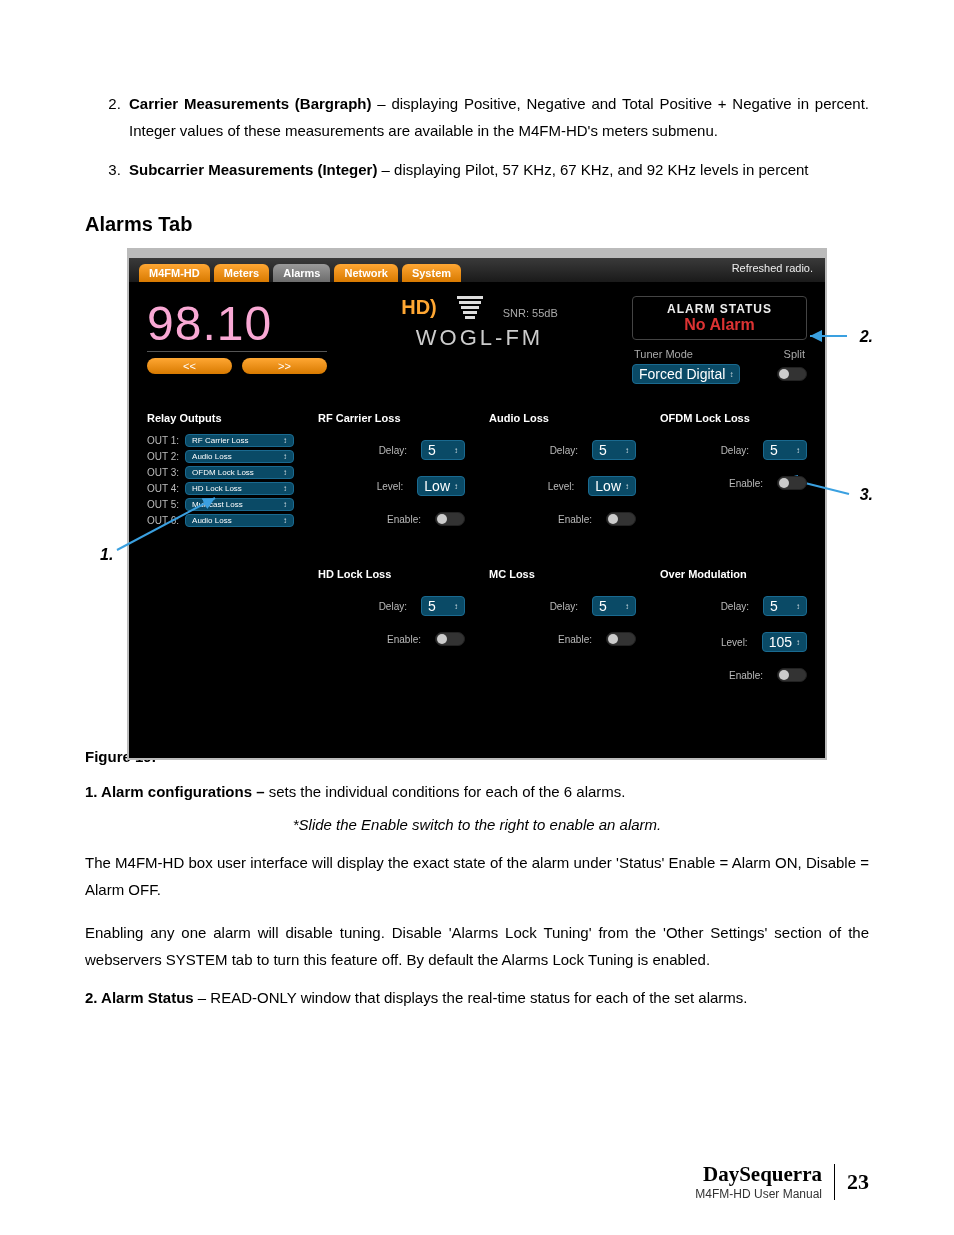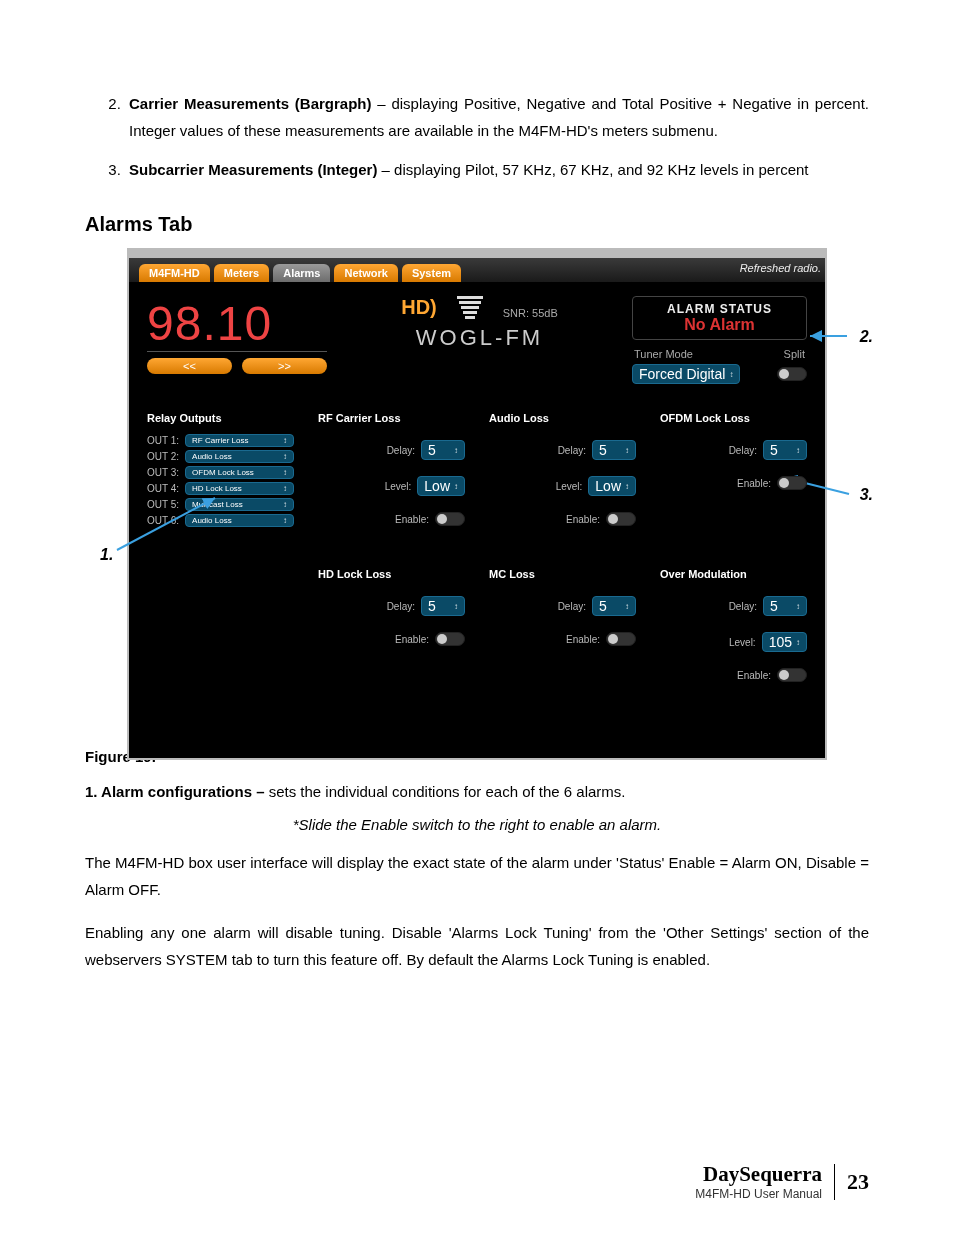--- a/index.html
+++ b/index.html
@@ -52,27 +52,27 @@
   }
   .ui-tab {
     padding:3px 10px;
     margin-right:4px;
     border-radius:6px 6px 0 0;
     font-size:11px;
     font-weight:bold;
   }
   .ui-tab.orange { background:linear-gradient(#ffa733,#d87a00); color:#fff; }
   .ui-tab.gray   { background:linear-gradient(#9a9a9a,#6d6d6d); color:#fff; }
-  .ui-status-right { position:absolute; right:4px; top:4px; font-size:11px; color:#eee; font-style:italic; }
+  .ui-status-right { position:absolute; right:12px; top:4px; font-size:11px; color:#eee; }
 
   .ui-body { padding:14px 18px 60px 18px; }
 
   .top-row { display:flex; gap:28px; }
   .freq-box { flex:0 0 180px; }
-  .freq { font-size:48px; font-weight:300; color:#ef4444; letter-spacing:1px; text-align:left; }
+  .freq { font-size:48px; font-weight:300; color:#f9a8d4; letter-spacing:1px; text-align:left; }
   .freq-underline { border-bottom:1px solid #555; margin-bottom:6px; }
   .freq-btns { display:flex; gap:10px; }
   .pill {
     flex:1;
     text-align:center;
     padding:2px 0;
     border-radius:10px;
     background:linear-gradient(#ffa733,#d87a00);
     color:#fff;
     font-size:11px;
@@ -106,21 +106,21 @@
     width:28px; height:12px; border-radius:7px; background:#333; position:relative;
     border:1px solid #222;
   }
   .toggle::before {
     content:""; position:absolute; left:1px; top:1px;
     width:10px; height:10px; border-radius:50%; background:#ccc;
   }
 
   .alarm-grid { display:grid; grid-template-columns: repeat(4, 1fr); column-gap:24px; row-gap:26px; margin-top:28px; }
   .alarm-col h4 { font-size:11px; font-weight:bold; color:#fff; margin:0 0 10px 0; }
-  .ctrl-row { display:flex; justify-content:flex-end; align-items:center; gap:6px; font-size:10px; color:#bbb; margin:16px 0; }
+  .ctrl-row { display:flex; justify-content:flex-end; align-items:center; gap:14px; font-size:10px; color:#bbb; margin:16px 0; }
   .ctrl-row .sel { min-width:30px; justify-content:space-between; }
   .relay-row { display:flex; align-items:center; gap:6px; font-size:10px; color:#bbb; margin:3px 0; }
   .relay-row .sel { flex:1; justify-content:space-between; font-size:8px; }
 
   
   .caption { text-align:left; font-weight:bold; margin:8px 0 18px 0; }
   .para { margin:0 0 16px 0; }
   .center-italic { text-align:center; font-style:italic; margin:0 0 16px 0; }
 
   
@@ -335,20 +335,23 @@
   </div>
 
   <div class="caption">Figure 19.</div>
 
   <p class="para">
     <span class="bold">1. Alarm configurations –</span><span> sets the individual conditions for each of the 6 alarms.</span>
   </p>
   <p class="center-italic">*Slide the Enable switch to the right to enable an alarm.</p>
   <p class="para body-text">The M4FM-HD box user interface will display the exact state of the alarm under 'Status' Enable = Alarm ON, Disable = Alarm OFF.</p>
   <p class="para body-text">Enabling any one alarm will disable tuning.  Disable 'Alarms Lock Tuning' from the 'Other Settings' section of the webservers SYSTEM tab to turn this feature off.  By default the Alarms Lock Tuning is enabled.</p>
+  <p class="para">
+    <span class="bold">2.  Alarm Status</span><span> – READ-ONLY window that displays the real-time status for each of the set alarms.</span>
+  </p>
 
   <div class="footer">
     <div style="text-align:right;">
       <div class="brand">DaySequerra</div>
       <div class="sub">M4FM-HD User Manual</div>
     </div>
     <div class="divider"></div>
     <div class="pageno">23</div>
   </div>
 

